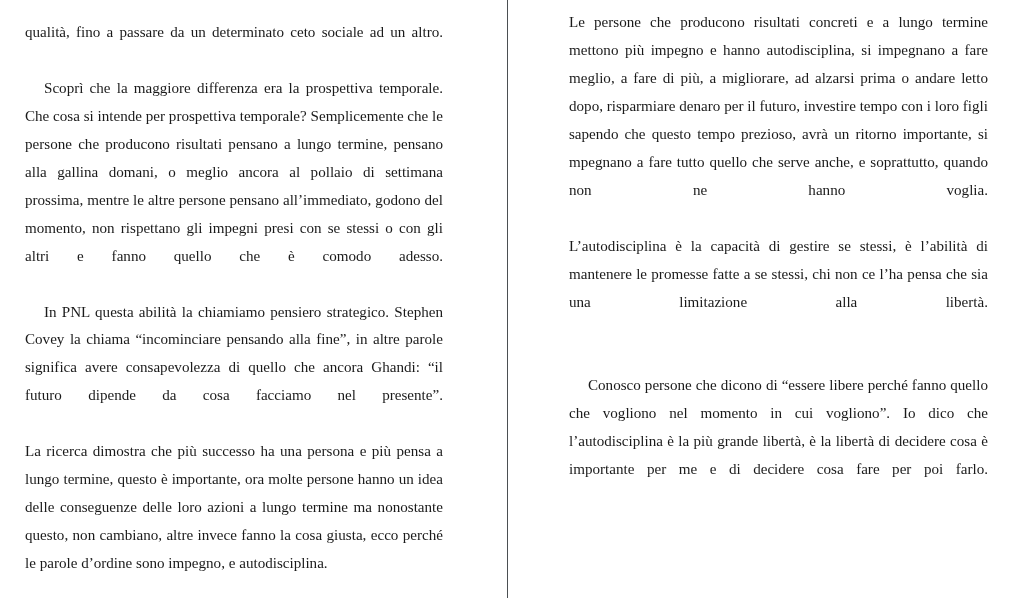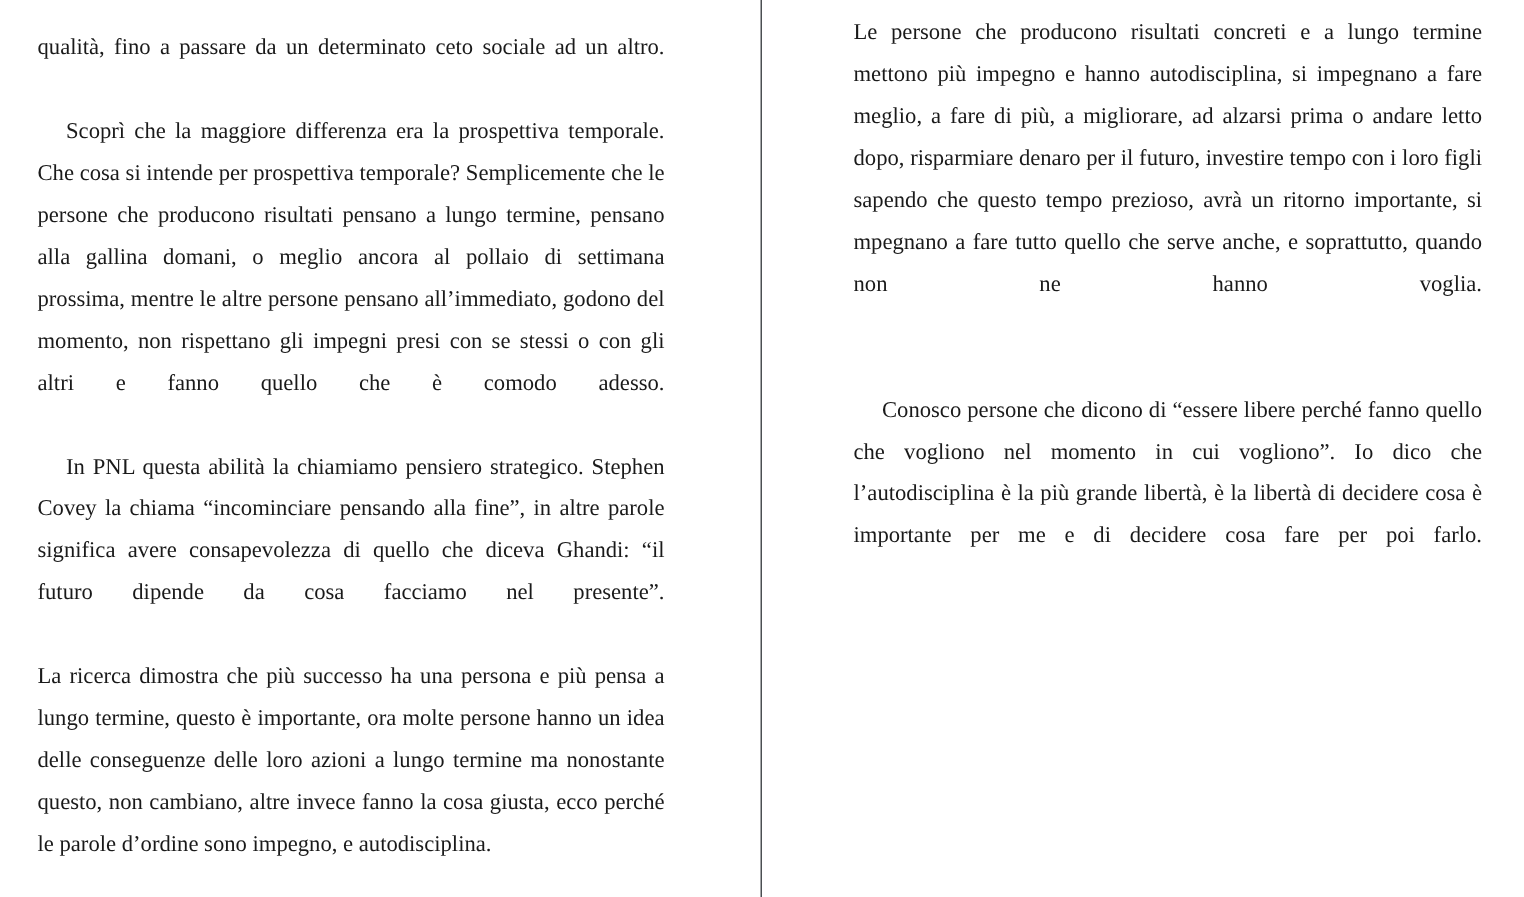--- a/index.html
+++ b/index.html
@@ -79,28 +79,29 @@
 </style>
 </head>
 <body style="background: rgb(255, 255, 255);">
 
 <div class="spread" style="background-color: rgb(255, 255, 255); color: rgb(26, 26, 26);">
 
   <div class="page page-left" style="background-color: transparent;">
     <div class="text-block">
       <p class="para">qualità, fino a passare da un determinato ceto sociale ad un altro.</p>
       <p class="para indent">Scoprì che la maggiore differenza era la prospettiva temporale. Che cosa si intende per prospettiva temporale? Semplicemente che le persone che producono risultati pensano a lungo termine, pensano alla gallina domani, o meglio ancora al pollaio di settimana prossima, mentre le altre persone pensano all’immediato, godono del momento, non rispettano gli impegni presi con se stessi o con gli altri e fanno quello che è comodo adesso.</p>
-      <p class="para indent">In PNL questa abilità la chiamiamo pensiero strategico. Stephen Covey la chiama “incominciare pensando alla fine”, in altre parole significa avere consapevolezza di quello che diceva Ghandi: “il futuro dipende da cosa facciamo nel presente”.</p>
+      <p class="para indent">In PNL questa abilità la chiamiamo pensiero strategico. Stephen Covey la chiama “incominciare pensando alla fine”, in altre parole significa avere consapevolezza di quello che ancora Ghandi: “il futuro dipende da cosa facciamo nel presente”.</p>
       <p class="para nostretch">La ricerca dimostra che più successo ha una persona e più pensa a lungo termine, questo è importante, ora molte persone hanno un idea delle conseguenze delle loro azioni a lungo termine ma nonostante questo, non cambiano, altre invece fanno la cosa giusta, ecco perché le parole d’ordine sono impegno, e autodisciplina.</p>
     </div>
   </div>
 
   <div class="gutter-divider" style="background: rgb(75, 79, 82);"></div>
 
   <div class="page page-right" style="background-color: transparent;">
     <div class="text-block">
       <p class="para">Le persone che producono risultati concreti e a lungo termine mettono più impegno e hanno autodisciplina, si impegnano a fare meglio, a fare di più, a migliorare, ad alzarsi prima o andare letto dopo, risparmiare denaro per il futuro, investire tempo con i loro figli sapendo che questo tempo prezioso, avrà un ritorno importante, si mpegnano a fare tutto quello che serve anche, e soprattutto, quando non ne hanno voglia.</p>
+      <p class="para">L’autodisciplina è la capacità di gestire se stessi, è l’abilità di mantenere le promesse fatte a se stessi, chi non ce l’ha pensa che sia una limitazione alla libertà.</p>
       <p class="para indent gap-before">Conosco persone che dicono di “essere libere perché fanno quello che vogliono nel momento in cui vogliono”. Io dico che l’autodisciplina è la più grande libertà, è la libertà di decidere cosa è importante per me e di decidere cosa fare per poi farlo.</p>
 
     </div>
   </div>
 
 </div>
 
 </body></html>

